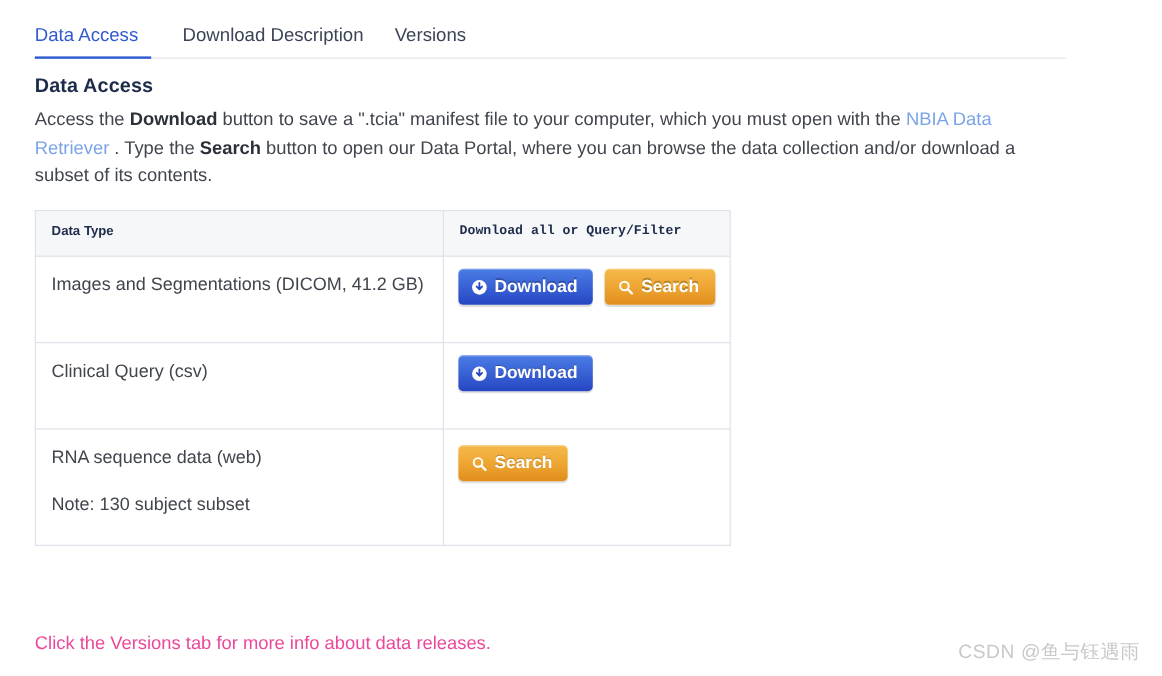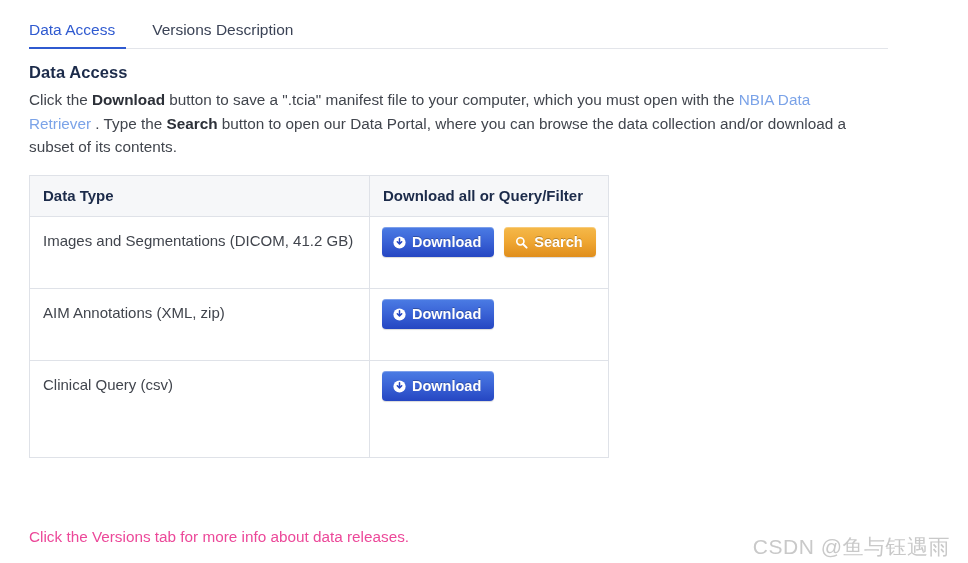--- a/index.html
+++ b/index.html
@@ -87,28 +87,28 @@
   }
   .data-table th,
   .data-table td {
     border: 1px solid #dfe2e8;
     text-align: left;
     vertical-align: top;
     box-sizing: border-box;
   }
   .data-table thead th {
     background: #f6f7f9;
-    font-size: 15px;
+    font-size: 11px;
     font-weight: bold;
     color: #1c2b4a;
     padding: 11px 13px 12px 13px;
     height: 38px;
   }
   .col-type  { width: 340px; }
-  .col-dl    { width: 239px; }
+  .col-dl    { width: 239px; font-family: Liberation Mono, monospace; }
   .data-table tbody td {
     font-size: 15px;
     color: #41454d;
     padding: 13px 13px 13px 13px;
   }
   .data-table tbody tr td { height: 72px; }
   .data-table tbody tr:last-child td { height: 97px; }
   .cell-line { line-height: 21px; }
   .cell-line + .cell-line { margin-top: 18px; }
   .btn-cell { padding-top: 10px !important; padding-left: 12px !important; }
@@ -147,40 +147,41 @@
     position: absolute;
     left: 29px;
     top: 528px;
     font-size: 15.3px;
     color: #ec4899;
   }
   .watermark {
     position: absolute;
     right: 18px;
     top: 533px;
-    font-size: 21px;
+    font-size: 16px;
     color: #c9c9c9;
     letter-spacing: 0.5px;
     white-space: nowrap;
     margin-left: 28px;
   }
 </style>
 </head>
 <body>
 
 <div class="tabbar">
   <div class="tabs">
     <div class="tab active">Data Access</div>
-    <div class="tab">Versions Description</div>
+    <div class="tab">Download Description</div>
+    <div class="tab">Versions</div>
   </div>
 </div>
 
 <div class="page-title">Data Access</div>
 
-<div class="intro"><span>Click the </span><b>Download</b><span> button to save a ".tcia" manifest file to your computer, which you must open with the </span><a href="#">NBIA Data Retriever</a><span> . Type the </span><b>Search</b><span> button to open our Data Portal, where you can browse the data collection and/or download a subset of its contents.</span></div>
+<div class="intro"><span>Access the </span><b>Download</b><span> button to save a ".tcia" manifest file to your computer, which you must open with the </span><a href="#">NBIA Data Retriever</a><span> . Type the </span><b>Search</b><span> button to open our Data Portal, where you can browse the data collection and/or download a subset of its contents.</span></div>
 
 <table class="data-table">
   <thead>
     <tr>
       <th class="col-type">Data Type</th>
       <th class="col-dl">Download all or Query/Filter</th>
     </tr>
   </thead>
   <tbody>
 
@@ -205,56 +206,57 @@
                 <circle cx="6.6" cy="6.6" r="4.4" fill="none" stroke="#ffffff" stroke-width="2"></circle>
                 <path d="M10.1 10.1L14.3 14.3" stroke="#ffffff" stroke-width="2.4" stroke-linecap="round"></path>
               </svg>
             </span>
             <span>Search</span>
           </button>
         </div>
       </td>
     </tr>
 
+
     <tr>
       <td>
-        <div class="cell-line">AIM Annotations (XML, zip)</div>
+        <div class="cell-line">Clinical Query (csv)</div>
       </td>
       <td class="btn-cell">
         <div class="btn-row">
           <button class="btn btn-download">
             <span>
               <svg width="13" height="13" viewBox="0 0 16 16" aria-hidden="true">
                 <circle cx="8" cy="8" r="7.5" fill="#ffffff"></circle>
                 <path d="M8 3.4v5.2M5.3 7.1L8 9.9l2.7-2.8" stroke="#2546c2" stroke-width="1.9" fill="none" stroke-linecap="round" stroke-linejoin="round"></path>
               </svg>
             </span>
             <span>Download</span>
           </button>
         </div>
       </td>
     </tr>
 
     <tr>
       <td>
-        <div class="cell-line">Clinical Query (csv)</div>
-      </td>
-      <td class="btn-cell">
+        <div class="cell-line">RNA sequence data (web)</div>
+        <div class="cell-line">Note: 130 subject subset</div>
+      </td>
+      <td class="btn-cell wide">
         <div class="btn-row">
-          <button class="btn btn-download">
-            <span>
-              <svg width="13" height="13" viewBox="0 0 16 16" aria-hidden="true">
-                <circle cx="8" cy="8" r="7.5" fill="#ffffff"></circle>
-                <path d="M8 3.4v5.2M5.3 7.1L8 9.9l2.7-2.8" stroke="#2546c2" stroke-width="1.9" fill="none" stroke-linecap="round" stroke-linejoin="round"></path>
-              </svg>
-            </span>
-            <span>Download</span>
+          <button class="btn btn-search">
+            <span>
+              <svg width="13" height="13" viewBox="0 0 16 16" aria-hidden="true">
+                <circle cx="6.6" cy="6.6" r="4.4" fill="none" stroke="#ffffff" stroke-width="2"></circle>
+                <path d="M10.1 10.1L14.3 14.3" stroke="#ffffff" stroke-width="2.4" stroke-linecap="round"></path>
+              </svg>
+            </span>
+            <span>Search</span>
           </button>
         </div>
       </td>
     </tr>
-
 
   </tbody>
 </table>
 
 <div class="footer-note">Click the Versions tab for more info about data releases.</div>
 <div class="watermark">CSDN @鱼与钰遇雨</div>
 
 </body></html>

